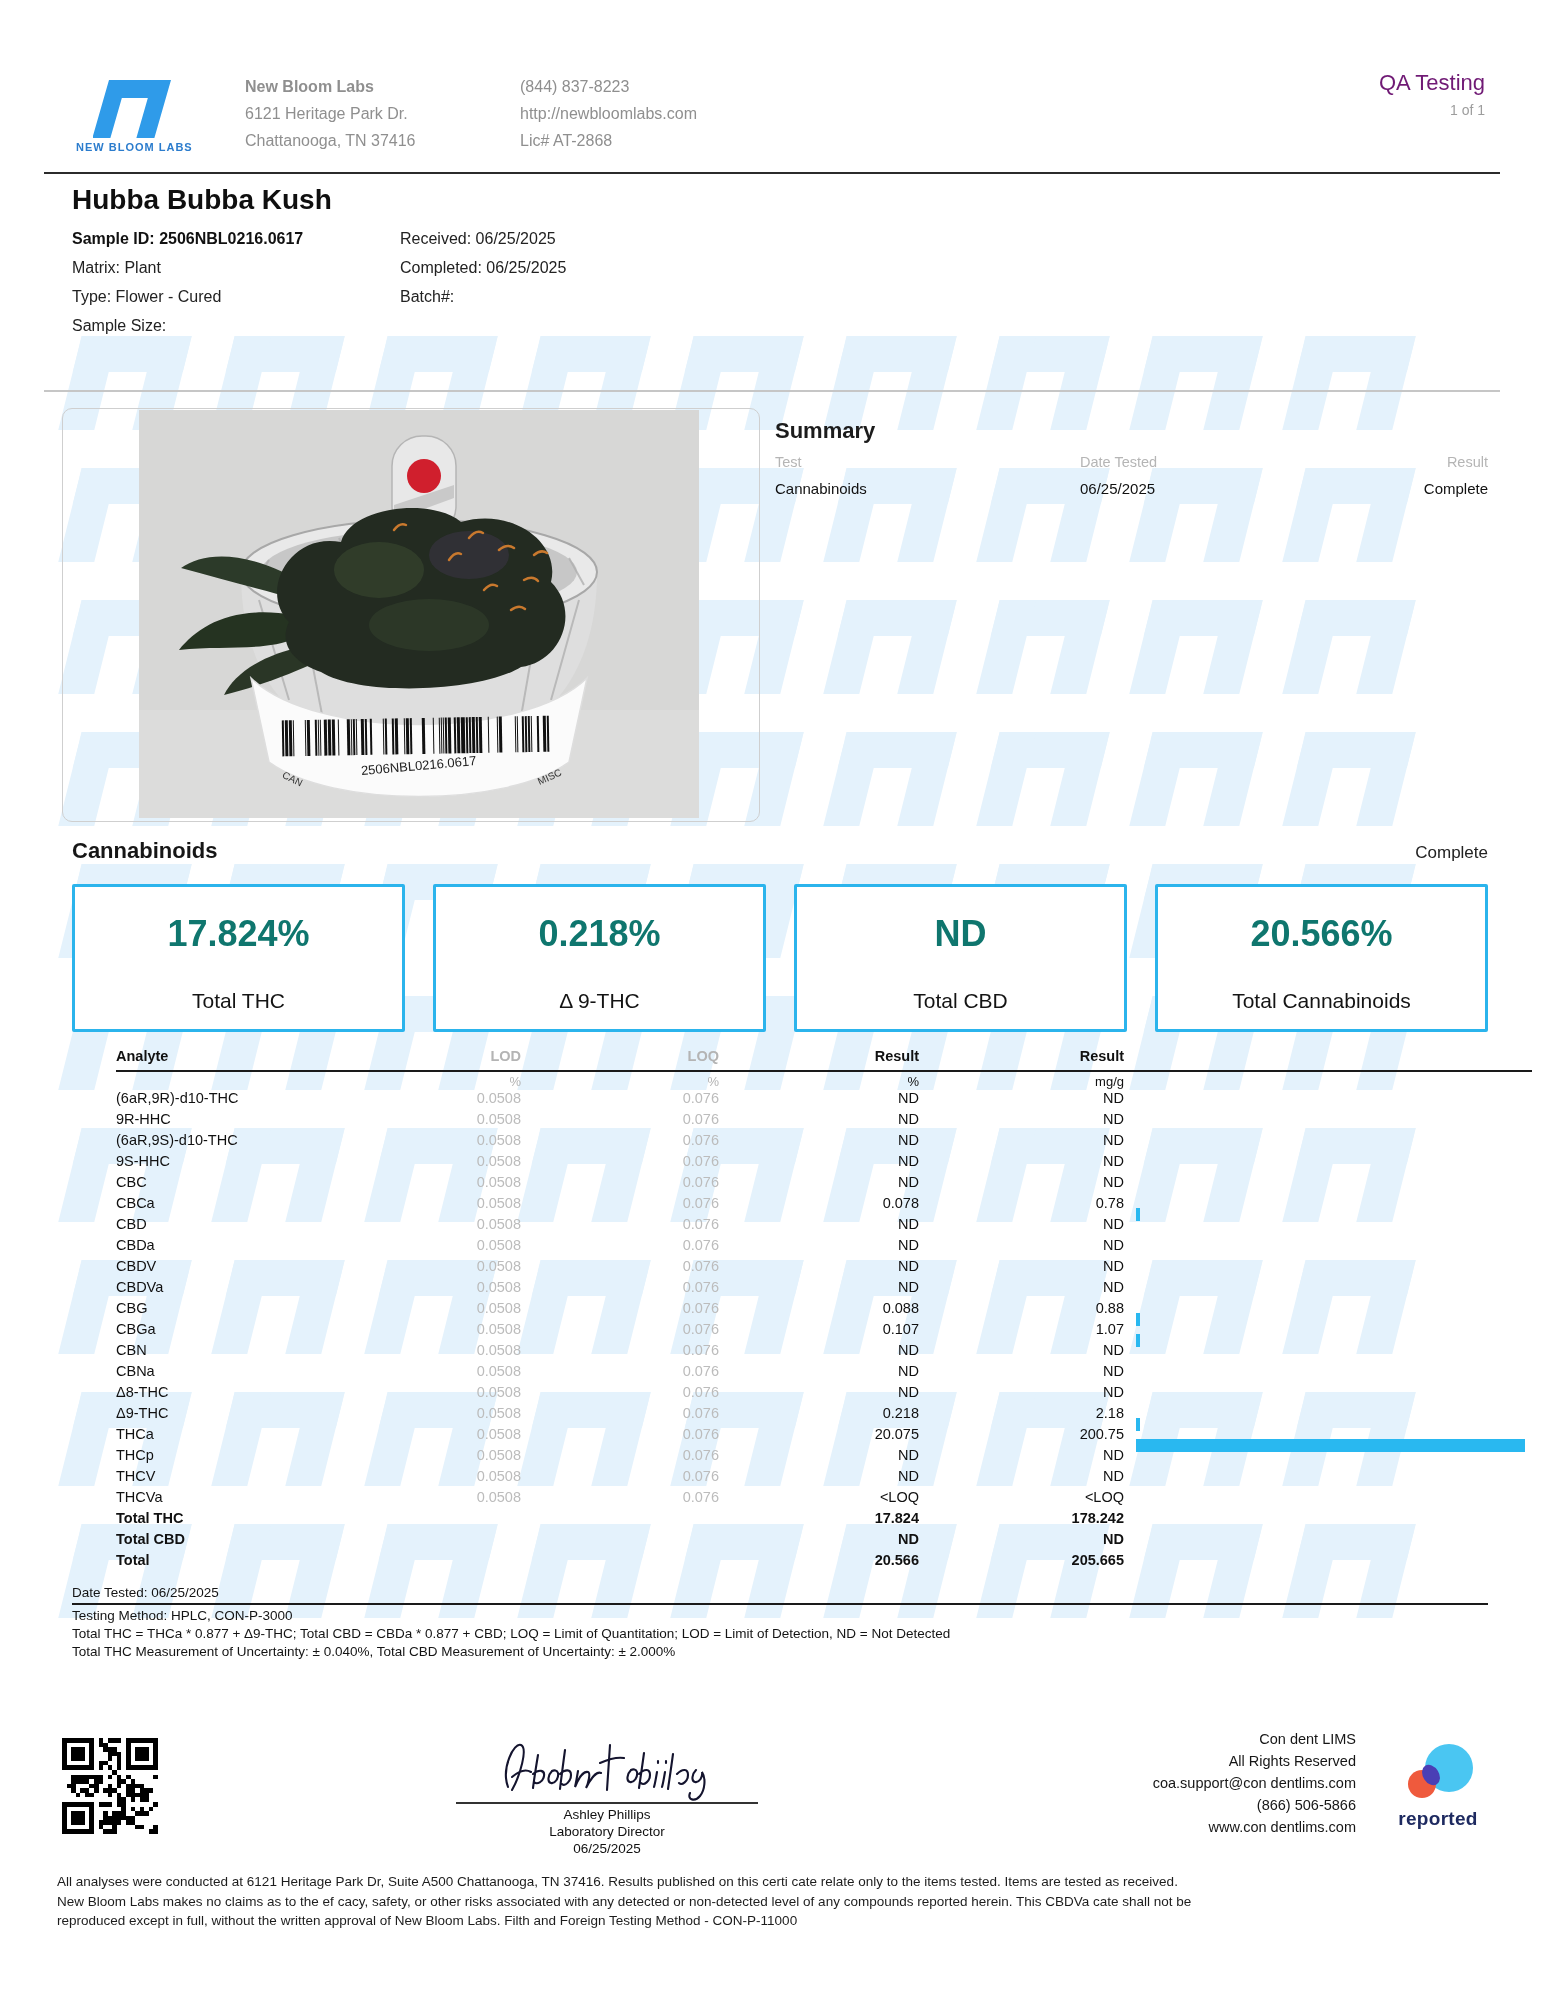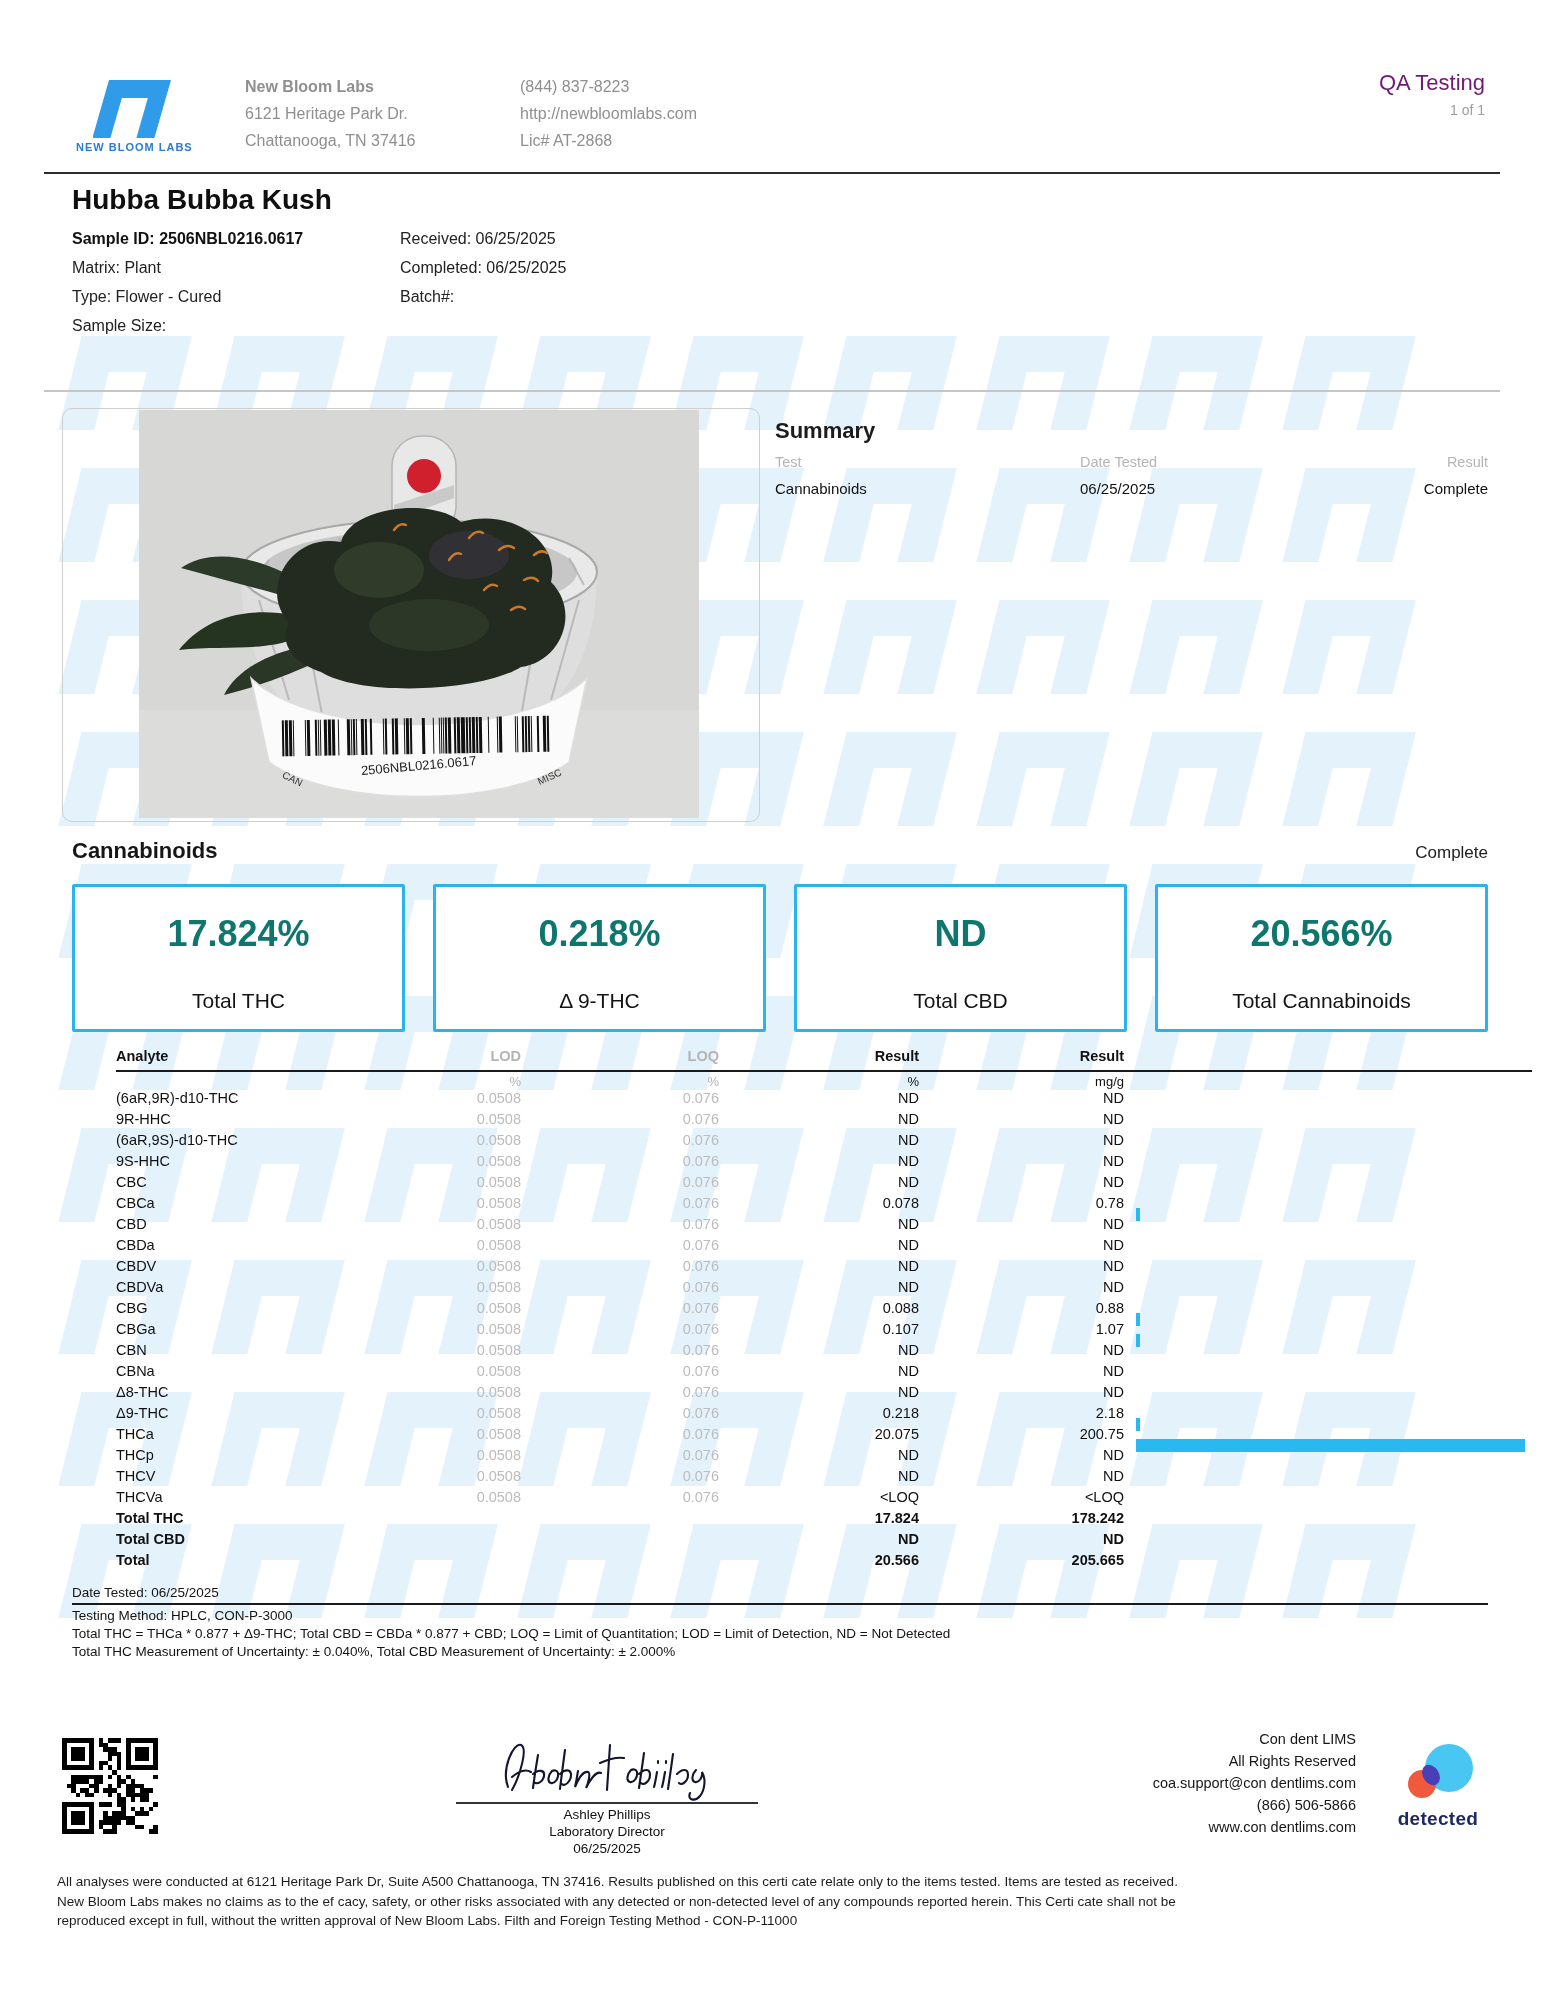--- a/index.html
+++ b/index.html
@@ -795,22 +795,22 @@
       <div>(866) 506-5866</div>
       <div>www.con dentlims.com</div>
     </div>
 
     <div class="abs" style="left:1388px;top:1742px;width:100px;text-align:center;">
       <svg width="86" height="62" viewBox="0 0 86 62">
         <circle cx="54" cy="26" r="24" fill="#4ac6f2"></circle>
         <circle cx="27" cy="42" r="14" fill="#ef5a3d"></circle>
         <ellipse cx="36" cy="33" rx="8" ry="11" fill="#4a3fb5" transform="rotate(-32 36 33)"></ellipse>
       </svg>
-      <div class="confident-word">detected</div>
+      <div class="confident-word">reported</div>
     </div>
 
     <div class="disclaimer">
       <div>All analyses were conducted at 6121 Heritage Park Dr, Suite A500 Chattanooga, TN 37416. Results published on this certi cate relate only to the items tested. Items are tested as received.</div>
-      <div>New Bloom Labs makes no claims as to the ef cacy, safety, or other risks associated with any detected or non-detected level of any compounds reported herein. This Certi cate shall not be</div>
+      <div>New Bloom Labs makes no claims as to the ef cacy, safety, or other risks associated with any detected or non-detected level of any compounds reported herein. This CBDVa cate shall not be</div>
       <div>reproduced except in full, without the written approval of New Bloom Labs. Filth and Foreign Testing Method - CON-P-11000</div>
     </div>
   </div>
 </div>
 
 </body></html>

